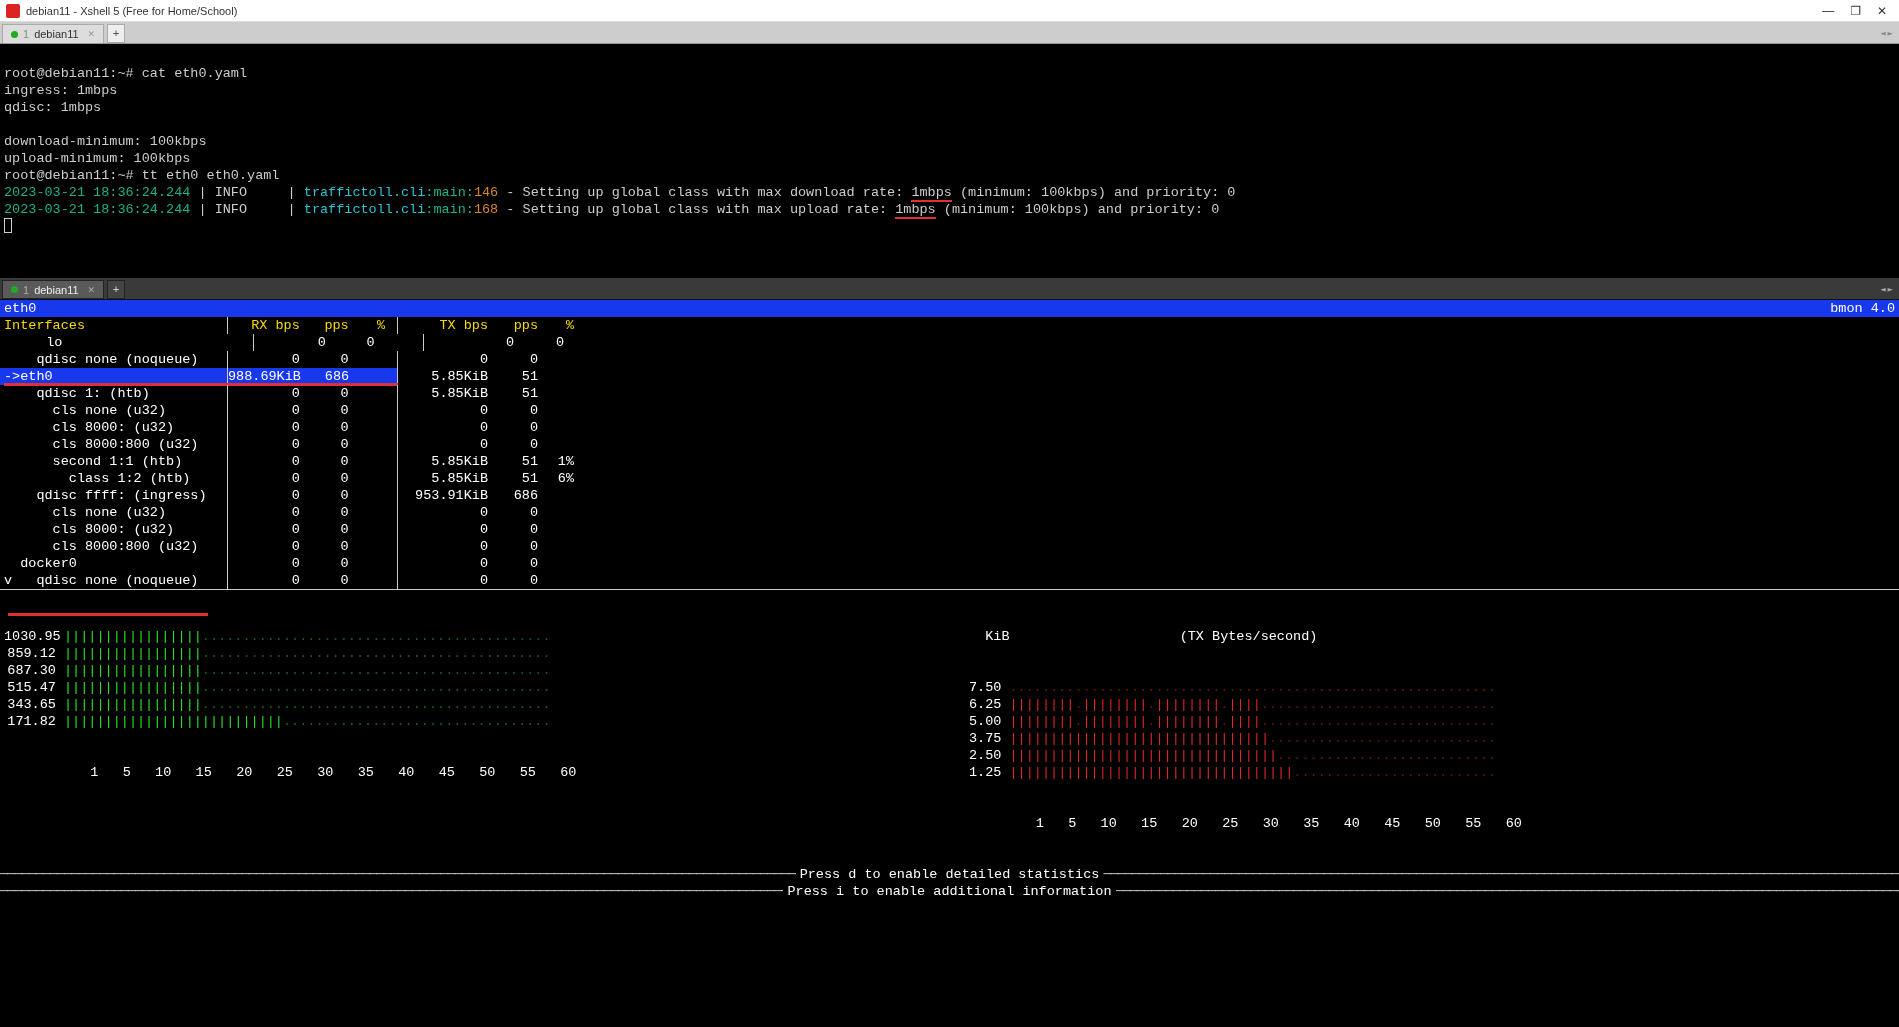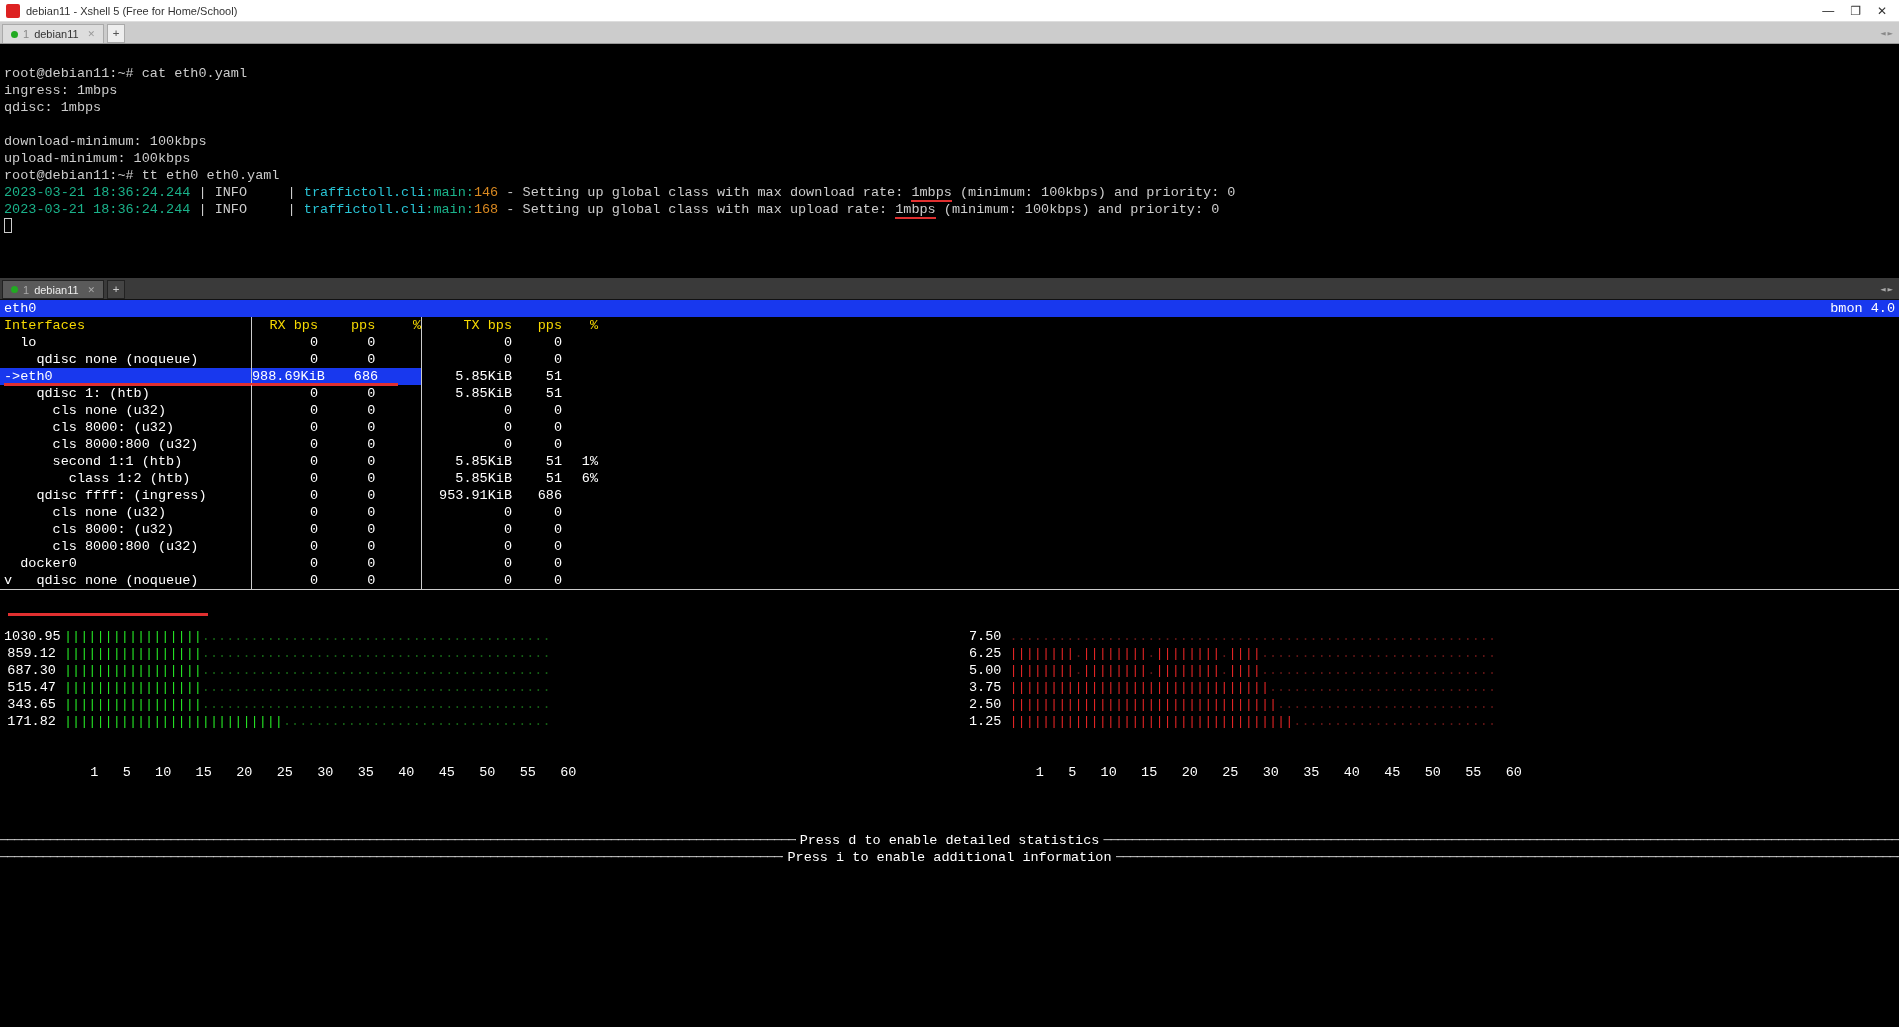--- a/index.html
+++ b/index.html
@@ -29,22 +29,22 @@
 .tabbar2 .tab .num { color: #aaa; }
 .tabbar2 .tab .name { color: #eee; }
 .tabbar2 .newtab { width: 18px; display: flex; align-items: center; justify-content: center; background: #444; border: 1px solid #222; margin: 2px 0 0 2px; font-size: 11px; color: #ccc; }
 .tabbar2 .arrows { margin-left: auto; display: flex; align-items: center; gap: 2px; padding-right: 6px; font-size: 9px; color: #aaa; }
 .bmon { background: #000; color: #fff; font-family: Consolas, 'Courier New', monospace; font-size: 13.5px; line-height: 17px; height: calc(1027px - 22px - 22px - 234px - 22px); }
 .bmon .hdr { background: #1838ee; color: #fff; display: flex; padding: 0 4px; height: 17px; }
 .bmon .hdr .right { margin-left: auto; }
 .bmon .yellow { color: #f7d900; }
 .bmon .sel { background: #1838ee; color: #fff; }
 .bmon .table-row { display: flex; height: 17px; }
-.bmon .iface-col { width: 252px; padding-left: 4px; white-space: pre; }
-.bmon .rx-col { width: 170px; display: flex; justify-content: flex-end; gap: 16px; white-space: pre; padding-right: 0; }
+.bmon .iface-col { width: 228px; padding-left: 4px; white-space: pre; }
+.bmon .rx-col { width: 170px; display: flex; justify-content: flex-end; gap: 4px; white-space: pre; padding-right: 12px; }
 .bmon .tx-col { width: 180px; display: flex; justify-content: flex-end; gap: 0; white-space: pre; padding-right: 4px; }
 .bmon .divider { border-top: 1px solid #ccc; position: relative; height: 1px; }
 .bmon .redline { position: absolute; height: 3px; background: #e03030; left: 4px; width: 394px; top: -2px; }
 .bmon .charts-zone { display: flex; padding: 4px 4px 0 4px; }
 .bmon .chart { width: 50%; white-space: pre; }
 .bmon .chart .green { color: #24e024; }
 .bmon .chart .darkgreen { color: #156015; }
 .bmon .chart .red { color: #e02424; }
 .bmon .chart .darkred { color: #601515; }
 .bmon .redline-chart { position: absolute; height: 3px; background: #e03030; width: 200px; }
@@ -114,21 +114,21 @@
     <span>eth0</span>
     <span class="right">bmon 4.0</span>
   </div>
 
   <div class="table-row yellow">
     <div class="iface-col vsep"><span>Interfaces</span></div>
     <div class="rx-col vsep"><span style="width:80px;text-align:right">RX bps</span><span style="width:50px;text-align:right">pps</span><span style="width:36px;text-align:right">%</span></div>
     <div class="tx-col"><span style="width:80px;text-align:right">TX bps</span><span style="width:50px;text-align:right">pps</span><span style="width:36px;text-align:right">%</span></div>
   </div>
   <div id="bmon-rows">
-      <div class="table-row" style="position: relative;">
+      <div class="table-row" style="position: relative; margin-left: 26px;">
         <div class="iface-col vsep">  lo</div>
         <div class="rx-col vsep"><span style="display:inline-block;width:80px;text-align:right">0</span><span style="display:inline-block;width:50px;text-align:right">0</span><span style="display:inline-block;width:36px;text-align:right"></span></div>
         <div class="tx-col"><span style="display:inline-block;width:80px;text-align:right">0</span><span style="display:inline-block;width:50px;text-align:right">0</span><span style="display:inline-block;width:36px;text-align:right"></span></div>
       </div>
       <div class="table-row" style="position: relative;">
         <div class="iface-col vsep">    qdisc none (noqueue)</div>
         <div class="rx-col vsep"><span style="display:inline-block;width:80px;text-align:right">0</span><span style="display:inline-block;width:50px;text-align:right">0</span><span style="display:inline-block;width:36px;text-align:right"></span></div>
         <div class="tx-col"><span style="display:inline-block;width:80px;text-align:right">0</span><span style="display:inline-block;width:50px;text-align:right">0</span><span style="display:inline-block;width:36px;text-align:right"></span></div>
       </div>
       <div class="table-row" style="position: relative;">
@@ -200,20 +200,21 @@
     </div>
   <div class="divider"></div>
 
   <div class="charts-zone" style="position:relative">
     <div class="chart" style="position:relative">
       <div id="rx-chart-rows"><div><span style="display:inline-block;width:60px;text-align:right">1030.95 </span><span class="green">|</span><span class="green">|</span><span class="green">|</span><span class="green">|</span><span class="green">|</span><span class="green">|</span><span class="green">|</span><span class="green">|</span><span class="green">|</span><span class="green">|</span><span class="green">|</span><span class="green">|</span><span class="green">|</span><span class="green">|</span><span class="green">|</span><span class="green">|</span><span class="green">|</span><span class="darkgreen">.</span><span class="darkgreen">.</span><span class="darkgreen">.</span><span class="darkgreen">.</span><span class="darkgreen">.</span><span class="darkgreen">.</span><span class="darkgreen">.</span><span class="darkgreen">.</span><span class="darkgreen">.</span><span class="darkgreen">.</span><span class="darkgreen">.</span><span class="darkgreen">.</span><span class="darkgreen">.</span><span class="darkgreen">.</span><span class="darkgreen">.</span><span class="darkgreen">.</span><span class="darkgreen">.</span><span class="darkgreen">.</span><span class="darkgreen">.</span><span class="darkgreen">.</span><span class="darkgreen">.</span><span class="darkgreen">.</span><span class="darkgreen">.</span><span class="darkgreen">.</span><span class="darkgreen">.</span><span class="darkgreen">.</span><span class="darkgreen">.</span><span class="darkgreen">.</span><span class="darkgreen">.</span><span class="darkgreen">.</span><span class="darkgreen">.</span><span class="darkgreen">.</span><span class="darkgreen">.</span><span class="darkgreen">.</span><span class="darkgreen">.</span><span class="darkgreen">.</span><span class="darkgreen">.</span><span class="darkgreen">.</span><span class="darkgreen">.</span><span class="darkgreen">.</span><span class="darkgreen">.</span><span class="darkgreen">.</span><span class="darkgreen">.</span></div><div><span style="display:inline-block;width:60px;text-align:right">859.12 </span><span class="green">|</span><span class="green">|</span><span class="green">|</span><span class="green">|</span><span class="green">|</span><span class="green">|</span><span class="green">|</span><span class="green">|</span><span class="green">|</span><span class="green">|</span><span class="green">|</span><span class="green">|</span><span class="green">|</span><span class="green">|</span><span class="green">|</span><span class="green">|</span><span class="green">|</span><span class="darkgreen">.</span><span class="darkgreen">.</span><span class="darkgreen">.</span><span class="darkgreen">.</span><span class="darkgreen">.</span><span class="darkgreen">.</span><span class="darkgreen">.</span><span class="darkgreen">.</span><span class="darkgreen">.</span><span class="darkgreen">.</span><span class="darkgreen">.</span><span class="darkgreen">.</span><span class="darkgreen">.</span><span class="darkgreen">.</span><span class="darkgreen">.</span><span class="darkgreen">.</span><span class="darkgreen">.</span><span class="darkgreen">.</span><span class="darkgreen">.</span><span class="darkgreen">.</span><span class="darkgreen">.</span><span class="darkgreen">.</span><span class="darkgreen">.</span><span class="darkgreen">.</span><span class="darkgreen">.</span><span class="darkgreen">.</span><span class="darkgreen">.</span><span class="darkgreen">.</span><span class="darkgreen">.</span><span class="darkgreen">.</span><span class="darkgreen">.</span><span class="darkgreen">.</span><span class="darkgreen">.</span><span class="darkgreen">.</span><span class="darkgreen">.</span><span class="darkgreen">.</span><span class="darkgreen">.</span><span class="darkgreen">.</span><span class="darkgreen">.</span><span class="darkgreen">.</span><span class="darkgreen">.</span><span class="darkgreen">.</span><span class="darkgreen">.</span></div><div><span style="display:inline-block;width:60px;text-align:right">687.30 </span><span class="green">|</span><span class="green">|</span><span class="green">|</span><span class="green">|</span><span class="green">|</span><span class="green">|</span><span class="green">|</span><span class="green">|</span><span class="green">|</span><span class="green">|</span><span class="green">|</span><span class="green">|</span><span class="green">|</span><span class="green">|</span><span class="green">|</span><span class="green">|</span><span class="green">|</span><span class="darkgreen">.</span><span class="darkgreen">.</span><span class="darkgreen">.</span><span class="darkgreen">.</span><span class="darkgreen">.</span><span class="darkgreen">.</span><span class="darkgreen">.</span><span class="darkgreen">.</span><span class="darkgreen">.</span><span class="darkgreen">.</span><span class="darkgreen">.</span><span class="darkgreen">.</span><span class="darkgreen">.</span><span class="darkgreen">.</span><span class="darkgreen">.</span><span class="darkgreen">.</span><span class="darkgreen">.</span><span class="darkgreen">.</span><span class="darkgreen">.</span><span class="darkgreen">.</span><span class="darkgreen">.</span><span class="darkgreen">.</span><span class="darkgreen">.</span><span class="darkgreen">.</span><span class="darkgreen">.</span><span class="darkgreen">.</span><span class="darkgreen">.</span><span class="darkgreen">.</span><span class="darkgreen">.</span><span class="darkgreen">.</span><span class="darkgreen">.</span><span class="darkgreen">.</span><span class="darkgreen">.</span><span class="darkgreen">.</span><span class="darkgreen">.</span><span class="darkgreen">.</span><span class="darkgreen">.</span><span class="darkgreen">.</span><span class="darkgreen">.</span><span class="darkgreen">.</span><span class="darkgreen">.</span><span class="darkgreen">.</span><span class="darkgreen">.</span></div><div><span style="display:inline-block;width:60px;text-align:right">515.47 </span><span class="green">|</span><span class="green">|</span><span class="green">|</span><span class="green">|</span><span class="green">|</span><span class="green">|</span><span class="green">|</span><span class="green">|</span><span class="green">|</span><span class="green">|</span><span class="green">|</span><span class="green">|</span><span class="green">|</span><span class="green">|</span><span class="green">|</span><span class="green">|</span><span class="green">|</span><span class="darkgreen">.</span><span class="darkgreen">.</span><span class="darkgreen">.</span><span class="darkgreen">.</span><span class="darkgreen">.</span><span class="darkgreen">.</span><span class="darkgreen">.</span><span class="darkgreen">.</span><span class="darkgreen">.</span><span class="darkgreen">.</span><span class="darkgreen">.</span><span class="darkgreen">.</span><span class="darkgreen">.</span><span class="darkgreen">.</span><span class="darkgreen">.</span><span class="darkgreen">.</span><span class="darkgreen">.</span><span class="darkgreen">.</span><span class="darkgreen">.</span><span class="darkgreen">.</span><span class="darkgreen">.</span><span class="darkgreen">.</span><span class="darkgreen">.</span><span class="darkgreen">.</span><span class="darkgreen">.</span><span class="darkgreen">.</span><span class="darkgreen">.</span><span class="darkgreen">.</span><span class="darkgreen">.</span><span class="darkgreen">.</span><span class="darkgreen">.</span><span class="darkgreen">.</span><span class="darkgreen">.</span><span class="darkgreen">.</span><span class="darkgreen">.</span><span class="darkgreen">.</span><span class="darkgreen">.</span><span class="darkgreen">.</span><span class="darkgreen">.</span><span class="darkgreen">.</span><span class="darkgreen">.</span><span class="darkgreen">.</span><span class="darkgreen">.</span></div><div><span style="display:inline-block;width:60px;text-align:right">343.65 </span><span class="green">|</span><span class="green">|</span><span class="green">|</span><span class="green">|</span><span class="green">|</span><span class="green">|</span><span class="green">|</span><span class="green">|</span><span class="green">|</span><span class="green">|</span><span class="green">|</span><span class="green">|</span><span class="green">|</span><span class="green">|</span><span class="green">|</span><span class="green">|</span><span class="green">|</span><span class="darkgreen">.</span><span class="darkgreen">.</span><span class="darkgreen">.</span><span class="darkgreen">.</span><span class="darkgreen">.</span><span class="darkgreen">.</span><span class="darkgreen">.</span><span class="darkgreen">.</span><span class="darkgreen">.</span><span class="darkgreen">.</span><span class="darkgreen">.</span><span class="darkgreen">.</span><span class="darkgreen">.</span><span class="darkgreen">.</span><span class="darkgreen">.</span><span class="darkgreen">.</span><span class="darkgreen">.</span><span class="darkgreen">.</span><span class="darkgreen">.</span><span class="darkgreen">.</span><span class="darkgreen">.</span><span class="darkgreen">.</span><span class="darkgreen">.</span><span class="darkgreen">.</span><span class="darkgreen">.</span><span class="darkgreen">.</span><span class="darkgreen">.</span><span class="darkgreen">.</span><span class="darkgreen">.</span><span class="darkgreen">.</span><span class="darkgreen">.</span><span class="darkgreen">.</span><span class="darkgreen">.</span><span class="darkgreen">.</span><span class="darkgreen">.</span><span class="darkgreen">.</span><span class="darkgreen">.</span><span class="darkgreen">.</span><span class="darkgreen">.</span><span class="darkgreen">.</span><span class="darkgreen">.</span><span class="darkgreen">.</span><span class="darkgreen">.</span></div><div><span style="display:inline-block;width:60px;text-align:right">171.82 </span><span class="green">|</span><span class="green">|</span><span class="green">|</span><span class="green">|</span><span class="green">|</span><span class="green">|</span><span class="green">|</span><span class="green">|</span><span class="green">|</span><span class="green">|</span><span class="green">|</span><span class="green">|</span><span class="green">|</span><span class="green">|</span><span class="green">|</span><span class="green">|</span><span class="green">|</span><span class="green">|</span><span class="green">|</span><span class="green">|</span><span class="green">|</span><span class="green">|</span><span class="green">|</span><span class="green">|</span><span class="green">|</span><span class="green">|</span><span class="green">|</span><span class="darkgreen">.</span><span class="darkgreen">.</span><span class="darkgreen">.</span><span class="darkgreen">.</span><span class="darkgreen">.</span><span class="darkgreen">.</span><span class="darkgreen">.</span><span class="darkgreen">.</span><span class="darkgreen">.</span><span class="darkgreen">.</span><span class="darkgreen">.</span><span class="darkgreen">.</span><span class="darkgreen">.</span><span class="darkgreen">.</span><span class="darkgreen">.</span><span class="darkgreen">.</span><span class="darkgreen">.</span><span class="darkgreen">.</span><span class="darkgreen">.</span><span class="darkgreen">.</span><span class="darkgreen">.</span><span class="darkgreen">.</span><span class="darkgreen">.</span><span class="darkgreen">.</span><span class="darkgreen">.</span><span class="darkgreen">.</span><span class="darkgreen">.</span><span class="darkgreen">.</span><span class="darkgreen">.</span><span class="darkgreen">.</span><span class="darkgreen">.</span><span class="darkgreen">.</span><span class="darkgreen">.</span></div></div>
       <div style="padding-left:62px">   1   5   10   15   20   25   30   35   40   45   50   55   60</div>
       <div class="redline-chart" style="left:4px;top:19px"></div>
     </div>
     <div class="chart">
+      <div><span style="display:inline-block;width:60px;text-align:right">KiB</span>                     <span>(TX Bytes/second)</span></div>
       <div id="tx-chart-rows"><div><span style="display:inline-block;width:60px;text-align:right">7.50 </span><span class="darkred">.</span><span class="darkred">.</span><span class="darkred">.</span><span class="darkred">.</span><span class="darkred">.</span><span class="darkred">.</span><span class="darkred">.</span><span class="darkred">.</span><span class="darkred">.</span><span class="darkred">.</span><span class="darkred">.</span><span class="darkred">.</span><span class="darkred">.</span><span class="darkred">.</span><span class="darkred">.</span><span class="darkred">.</span><span class="darkred">.</span><span class="darkred">.</span><span class="darkred">.</span><span class="darkred">.</span><span class="darkred">.</span><span class="darkred">.</span><span class="darkred">.</span><span class="darkred">.</span><span class="darkred">.</span><span class="darkred">.</span><span class="darkred">.</span><span class="darkred">.</span><span class="darkred">.</span><span class="darkred">.</span><span class="darkred">.</span><span class="darkred">.</span><span class="darkred">.</span><span class="darkred">.</span><span class="darkred">.</span><span class="darkred">.</span><span class="darkred">.</span><span class="darkred">.</span><span class="darkred">.</span><span class="darkred">.</span><span class="darkred">.</span><span class="darkred">.</span><span class="darkred">.</span><span class="darkred">.</span><span class="darkred">.</span><span class="darkred">.</span><span class="darkred">.</span><span class="darkred">.</span><span class="darkred">.</span><span class="darkred">.</span><span class="darkred">.</span><span class="darkred">.</span><span class="darkred">.</span><span class="darkred">.</span><span class="darkred">.</span><span class="darkred">.</span><span class="darkred">.</span><span class="darkred">.</span><span class="darkred">.</span><span class="darkred">.</span></div><div><span style="display:inline-block;width:60px;text-align:right">6.25 </span><span class="red">|</span><span class="red">|</span><span class="red">|</span><span class="red">|</span><span class="red">|</span><span class="red">|</span><span class="red">|</span><span class="red">|</span><span class="darkred">.</span><span class="red">|</span><span class="red">|</span><span class="red">|</span><span class="red">|</span><span class="red">|</span><span class="red">|</span><span class="red">|</span><span class="red">|</span><span class="darkred">.</span><span class="red">|</span><span class="red">|</span><span class="red">|</span><span class="red">|</span><span class="red">|</span><span class="red">|</span><span class="red">|</span><span class="red">|</span><span class="darkred">.</span><span class="red">|</span><span class="red">|</span><span class="red">|</span><span class="red">|</span><span class="darkred">.</span><span class="darkred">.</span><span class="darkred">.</span><span class="darkred">.</span><span class="darkred">.</span><span class="darkred">.</span><span class="darkred">.</span><span class="darkred">.</span><span class="darkred">.</span><span class="darkred">.</span><span class="darkred">.</span><span class="darkred">.</span><span class="darkred">.</span><span class="darkred">.</span><span class="darkred">.</span><span class="darkred">.</span><span class="darkred">.</span><span class="darkred">.</span><span class="darkred">.</span><span class="darkred">.</span><span class="darkred">.</span><span class="darkred">.</span><span class="darkred">.</span><span class="darkred">.</span><span class="darkred">.</span><span class="darkred">.</span><span class="darkred">.</span><span class="darkred">.</span><span class="darkred">.</span></div><div><span style="display:inline-block;width:60px;text-align:right">5.00 </span><span class="red">|</span><span class="red">|</span><span class="red">|</span><span class="red">|</span><span class="red">|</span><span class="red">|</span><span class="red">|</span><span class="red">|</span><span class="darkred">.</span><span class="red">|</span><span class="red">|</span><span class="red">|</span><span class="red">|</span><span class="red">|</span><span class="red">|</span><span class="red">|</span><span class="red">|</span><span class="darkred">.</span><span class="red">|</span><span class="red">|</span><span class="red">|</span><span class="red">|</span><span class="red">|</span><span class="red">|</span><span class="red">|</span><span class="red">|</span><span class="darkred">.</span><span class="red">|</span><span class="red">|</span><span class="red">|</span><span class="red">|</span><span class="darkred">.</span><span class="darkred">.</span><span class="darkred">.</span><span class="darkred">.</span><span class="darkred">.</span><span class="darkred">.</span><span class="darkred">.</span><span class="darkred">.</span><span class="darkred">.</span><span class="darkred">.</span><span class="darkred">.</span><span class="darkred">.</span><span class="darkred">.</span><span class="darkred">.</span><span class="darkred">.</span><span class="darkred">.</span><span class="darkred">.</span><span class="darkred">.</span><span class="darkred">.</span><span class="darkred">.</span><span class="darkred">.</span><span class="darkred">.</span><span class="darkred">.</span><span class="darkred">.</span><span class="darkred">.</span><span class="darkred">.</span><span class="darkred">.</span><span class="darkred">.</span><span class="darkred">.</span></div><div><span style="display:inline-block;width:60px;text-align:right">3.75 </span><span class="red">|</span><span class="red">|</span><span class="red">|</span><span class="red">|</span><span class="red">|</span><span class="red">|</span><span class="red">|</span><span class="red">|</span><span class="red">|</span><span class="red">|</span><span class="red">|</span><span class="red">|</span><span class="red">|</span><span class="red">|</span><span class="red">|</span><span class="red">|</span><span class="red">|</span><span class="red">|</span><span class="red">|</span><span class="red">|</span><span class="red">|</span><span class="red">|</span><span class="red">|</span><span class="red">|</span><span class="red">|</span><span class="red">|</span><span class="red">|</span><span class="red">|</span><span class="red">|</span><span class="red">|</span><span class="red">|</span><span class="red">|</span><span class="darkred">.</span><span class="darkred">.</span><span class="darkred">.</span><span class="darkred">.</span><span class="darkred">.</span><span class="darkred">.</span><span class="darkred">.</span><span class="darkred">.</span><span class="darkred">.</span><span class="darkred">.</span><span class="darkred">.</span><span class="darkred">.</span><span class="darkred">.</span><span class="darkred">.</span><span class="darkred">.</span><span class="darkred">.</span><span class="darkred">.</span><span class="darkred">.</span><span class="darkred">.</span><span class="darkred">.</span><span class="darkred">.</span><span class="darkred">.</span><span class="darkred">.</span><span class="darkred">.</span><span class="darkred">.</span><span class="darkred">.</span><span class="darkred">.</span><span class="darkred">.</span></div><div><span style="display:inline-block;width:60px;text-align:right">2.50 </span><span class="red">|</span><span class="red">|</span><span class="red">|</span><span class="red">|</span><span class="red">|</span><span class="red">|</span><span class="red">|</span><span class="red">|</span><span class="red">|</span><span class="red">|</span><span class="red">|</span><span class="red">|</span><span class="red">|</span><span class="red">|</span><span class="red">|</span><span class="red">|</span><span class="red">|</span><span class="red">|</span><span class="red">|</span><span class="red">|</span><span class="red">|</span><span class="red">|</span><span class="red">|</span><span class="red">|</span><span class="red">|</span><span class="red">|</span><span class="red">|</span><span class="red">|</span><span class="red">|</span><span class="red">|</span><span class="red">|</span><span class="red">|</span><span class="red">|</span><span class="darkred">.</span><span class="darkred">.</span><span class="darkred">.</span><span class="darkred">.</span><span class="darkred">.</span><span class="darkred">.</span><span class="darkred">.</span><span class="darkred">.</span><span class="darkred">.</span><span class="darkred">.</span><span class="darkred">.</span><span class="darkred">.</span><span class="darkred">.</span><span class="darkred">.</span><span class="darkred">.</span><span class="darkred">.</span><span class="darkred">.</span><span class="darkred">.</span><span class="darkred">.</span><span class="darkred">.</span><span class="darkred">.</span><span class="darkred">.</span><span class="darkred">.</span><span class="darkred">.</span><span class="darkred">.</span><span class="darkred">.</span><span class="darkred">.</span></div><div><span style="display:inline-block;width:60px;text-align:right">1.25 </span><span class="red">|</span><span class="red">|</span><span class="red">|</span><span class="red">|</span><span class="red">|</span><span class="red">|</span><span class="red">|</span><span class="red">|</span><span class="red">|</span><span class="red">|</span><span class="red">|</span><span class="red">|</span><span class="red">|</span><span class="red">|</span><span class="red">|</span><span class="red">|</span><span class="red">|</span><span class="red">|</span><span class="red">|</span><span class="red">|</span><span class="red">|</span><span class="red">|</span><span class="red">|</span><span class="red">|</span><span class="red">|</span><span class="red">|</span><span class="red">|</span><span class="red">|</span><span class="red">|</span><span class="red">|</span><span class="red">|</span><span class="red">|</span><span class="red">|</span><span class="red">|</span><span class="red">|</span><span class="darkred">.</span><span class="darkred">.</span><span class="darkred">.</span><span class="darkred">.</span><span class="darkred">.</span><span class="darkred">.</span><span class="darkred">.</span><span class="darkred">.</span><span class="darkred">.</span><span class="darkred">.</span><span class="darkred">.</span><span class="darkred">.</span><span class="darkred">.</span><span class="darkred">.</span><span class="darkred">.</span><span class="darkred">.</span><span class="darkred">.</span><span class="darkred">.</span><span class="darkred">.</span><span class="darkred">.</span><span class="darkred">.</span><span class="darkred">.</span><span class="darkred">.</span><span class="darkred">.</span><span class="darkred">.</span></div></div>
       <div style="padding-left:62px">   1   5   10   15   20   25   30   35   40   45   50   55   60</div>
     </div>
   </div>
 
   <div class="hints">
     <div class="hint-line">
         <span class="dash">───────────────────────────────────────────────────────────────────────────────────────────────────────────────────────────────────────────────</span>
         <span style="padding:0 4px">Press d to enable detailed statistics</span>
         <span class="dash">───────────────────────────────────────────────────────────────────────────────────────────────────────────────────────────────────────────────</span>

